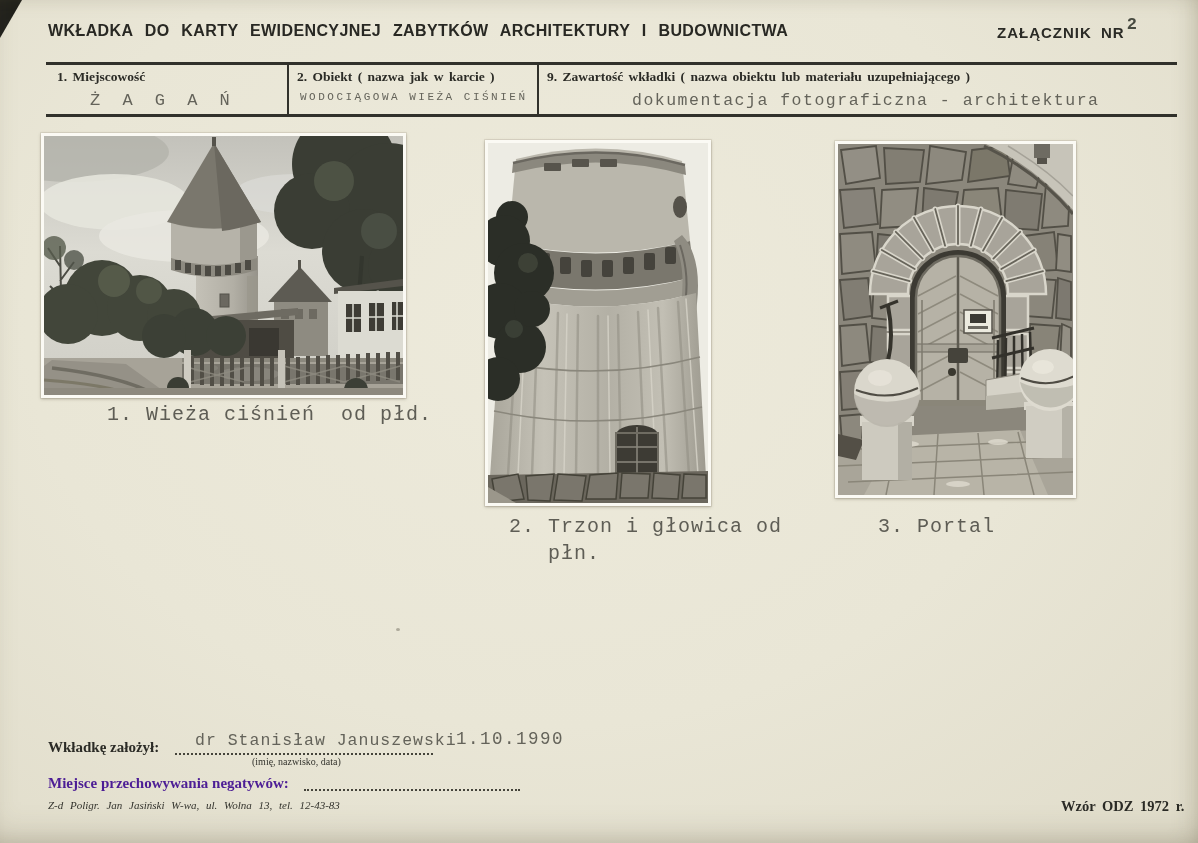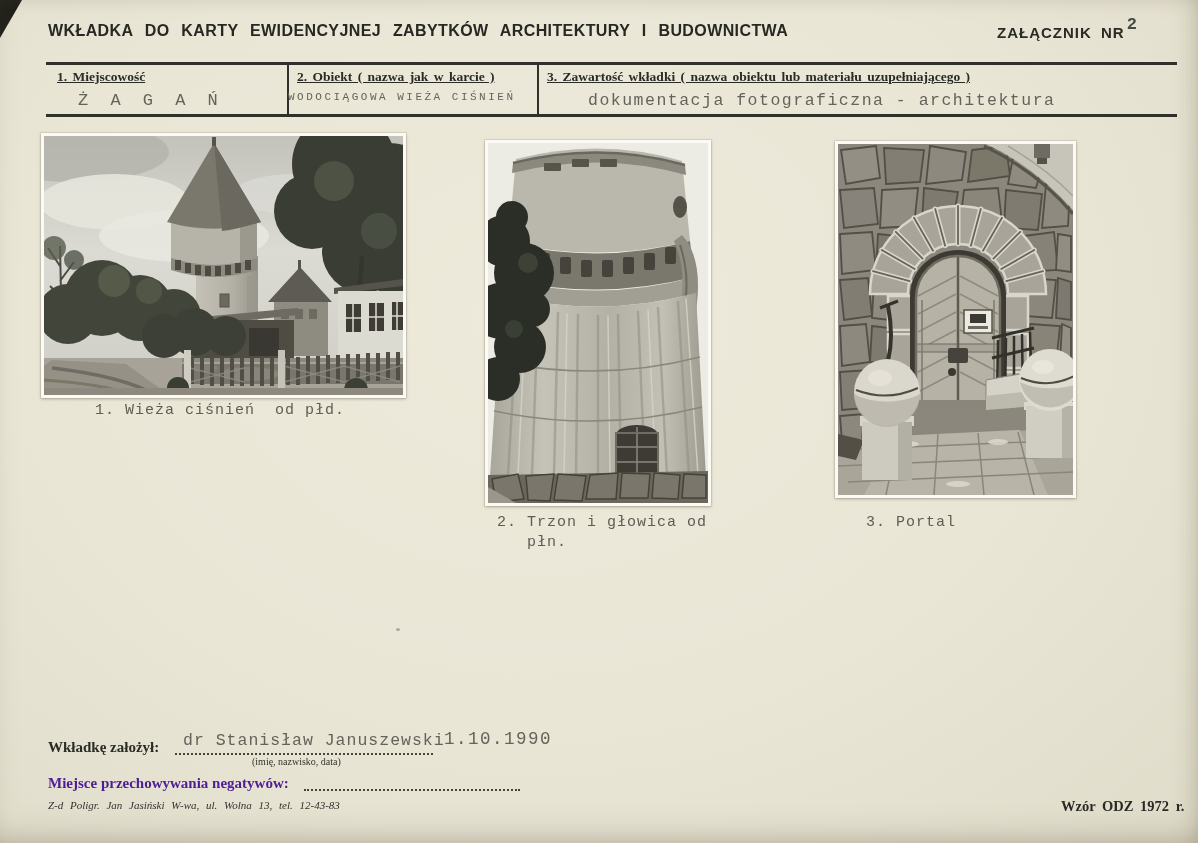--- a/index.html
+++ b/index.html
@@ -18,34 +18,34 @@
     left:997px;top:24px;font-family:"Liberation Sans",sans-serif;font-weight:bold;
     font-size:15px;letter-spacing:1px;word-spacing:4px;color:#2b2b26;white-space:nowrap;text-align:right;
   }
   .attachment .num{
     font-family:"Liberation Mono","DejaVu Sans Mono",monospace;font-weight:bold;
     font-size:17px;color:#474a40;position:relative;top:-9px;left:2px;
   }
   
   .hline{left:46px;width:1131px;height:3px;background:#31312b;}
   .vline{top:62px;width:2px;height:55px;background:#31312b;}
-  .field-label{font-size:13.5px;font-weight:bold;color:#2b2b26;word-spacing:2px;white-space:nowrap;text-decoration:underline;}
+  .field-label{font-size:13.5px;font-weight:bold;color:#2b2b26;word-spacing:2px;white-space:nowrap;}
   .typed{
     font-family:"Liberation Mono","DejaVu Sans Mono",monospace;
-    color:#64635a;white-space:pre;
+    color:#64635a;white-space:pre;margin-left:12px;
   }
   .val1{left:78px;top:91px;font-size:17px;letter-spacing:6px;}
   .val2{left:288px;top:91px;font-size:11px;letter-spacing:2.5px;}
-  .val3{left:588px;top:91px;font-size:16.5px;letter-spacing:1.5px;}
+  .val3{left:620px;top:91px;font-size:16.5px;letter-spacing:1.5px;}
   
   .photo{
     background:#fbfaf4;padding:3px;box-shadow:0 1px 3px rgba(70,60,40,.35), 0 0 0 1px rgba(120,110,90,.12);
   }
   .photo svg{display:block;}
-  .caption{font-size:15px;letter-spacing:1px;line-height:1.35;color:#5e5d55;}
+  .caption{font-size:20px;letter-spacing:1px;line-height:1.35;color:#5e5d55;}
   
   .author-label{left:48px;top:739px;font-size:15px;font-weight:bold;color:#2b2b26;}
   .author-line{left:175px;top:735px;width:258px;height:18px;border-bottom:2px dotted #45443b;}
   .author-name{left:183px;top:731px;font-size:16.5px;letter-spacing:1px;}
   .author-date{left:444px;top:729px;font-size:17.5px;letter-spacing:1.5px;}
   .author-hint{left:252px;top:756px;font-size:10px;color:#33332d;}
   .neg-label{left:48px;top:775px;font-size:15px;font-weight:bold;color:#4c1d95;}
   .neg-line{left:304px;top:774px;width:216px;height:15px;border-bottom:2px dotted #45443b;}
   .printer{left:48px;top:799px;font-size:11px;font-style:italic;color:#34342e;word-spacing:4px;}
   .form-note{left:1061px;top:798px;font-size:14.5px;font-weight:bold;color:#2b2b26;word-spacing:3px;}
@@ -67,21 +67,21 @@
   <span>ZAŁĄCZNIK NR</span><span class="num">2</span>
 </div>
 
 <div class="abs hline" style="top:62px"></div>
 <div class="abs hline" style="top:114px"></div>
 <div class="abs vline" style="left:287px"></div>
 <div class="abs vline" style="left:537px"></div>
 
 <div class="abs field-label" style="left:57px;top:69px">1. Miejscowość</div>
 <div class="abs field-label" style="left:297px;top:69px">2. Obiekt ( nazwa jak w karcie )</div>
-<div class="abs field-label" style="left:547px;top:69px">3. Zawartość wkładki ( nazwa obiektu lub materiału uzupełniającego )</div>
+<div class="abs field-label" style="left:547px;top:69px">9. Zawartość wkładki ( nazwa obiektu lub materiału uzupełniającego )</div>
 
 <div class="abs typed val1">Ż A G A Ń</div>
 <div class="abs typed val2">WODOCIĄGOWA WIEŻA CIŚNIEŃ</div>
 <div class="abs typed val3">dokumentacja fotograficzna - architektura</div>
 
 <div class="abs photo" style="left:41px;top:133px">
   <svg width="359" height="259" viewBox="0 0 359 259">
     <defs>
       <linearGradient id="p1sky" x1="0" y1="0" x2="0" y2="1">
         <stop offset="0" stop-color="#c3c2bb"></stop>

